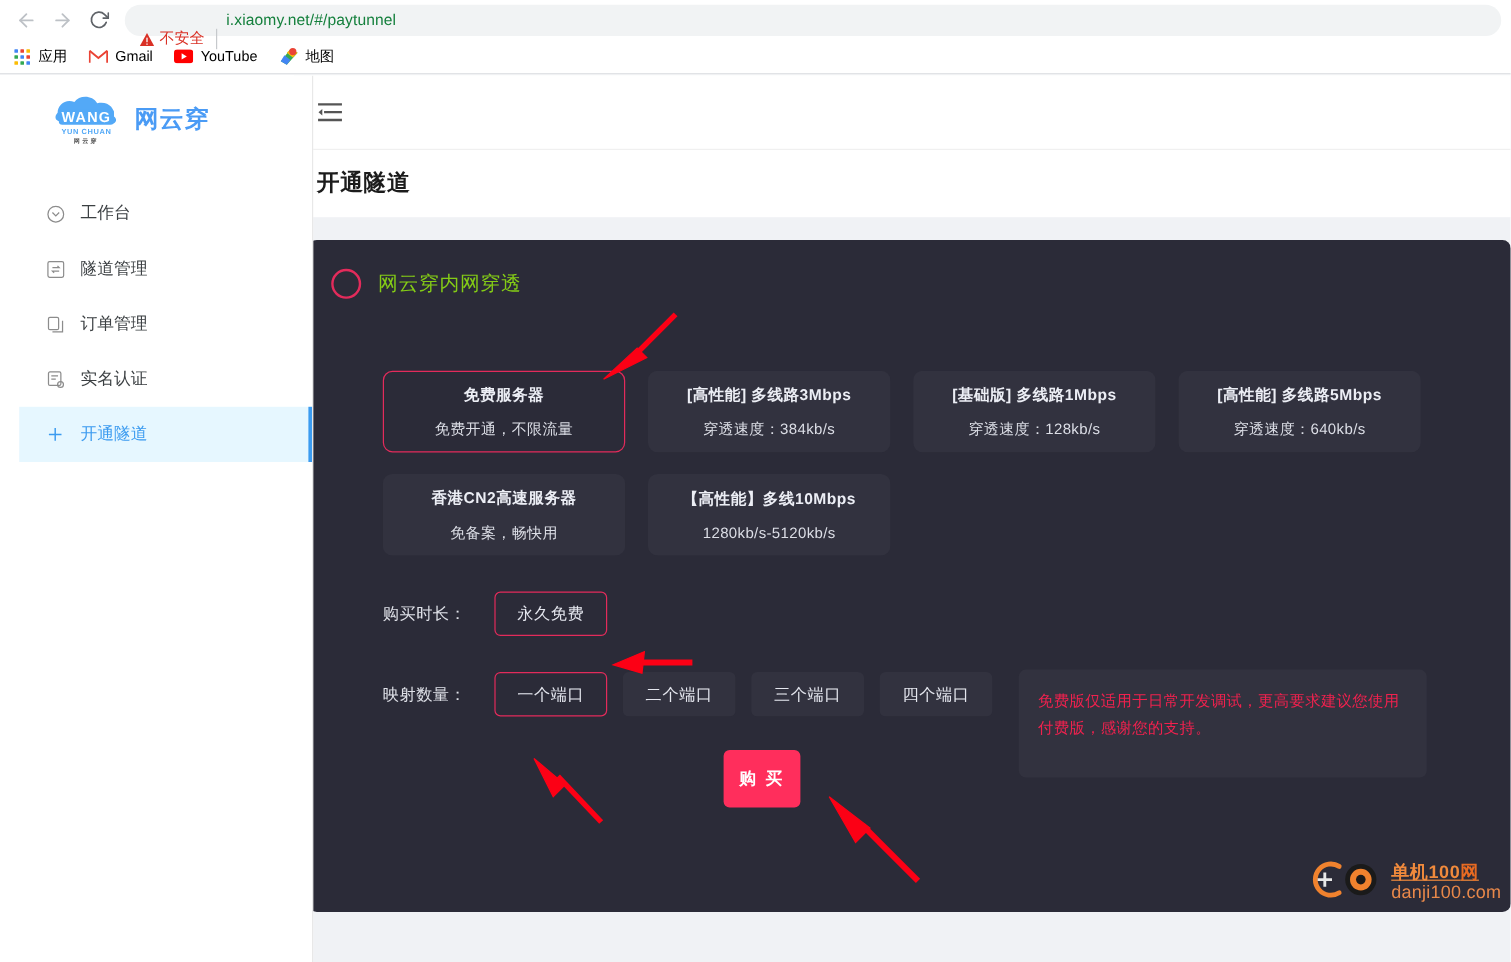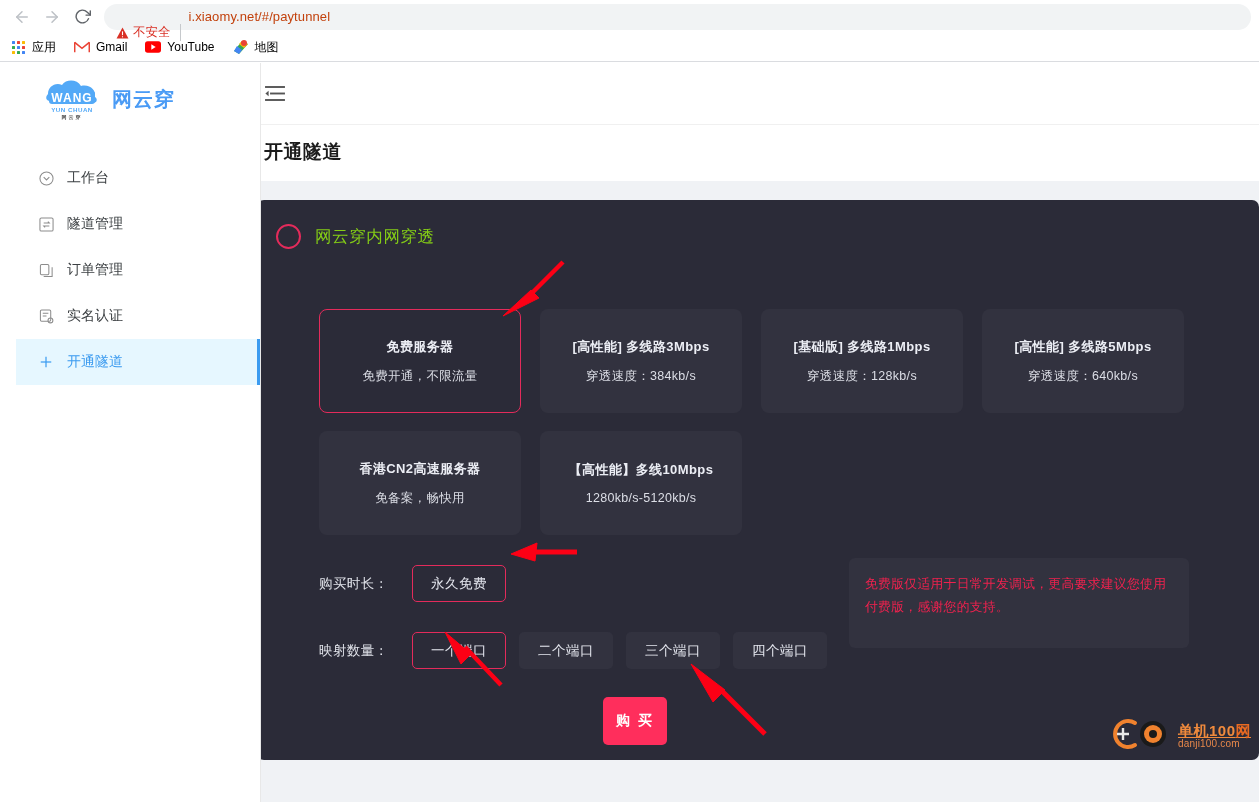--- a/index.html
+++ b/index.html
@@ -26,21 +26,21 @@
   .omnibox {
     flex: 1; height: 26px; margin-left: 6px; background:#f1f3f4; border-radius:13px;
     display:flex; align-items:center; padding: 0 12px; gap:6px; font-size:12.5px; color:#202124;
   }
   .not-secure {
     display:flex; align-items:center; gap:4px; color:#d93025; font-size:12.5px;
     padding-right: 9px; border-right: 1px solid #c6c9cc; margin-right: 2px; margin-top: 32px;
   }
   .warn-tri { display:inline-block; width:13px; height:12px; position:relative; }
   .warn-tri svg { display:block; }
-  .url-text { color:#c2410c; font-size:13px; letter-spacing:0.1px; }
+  .url-text { color:#15803d; font-size:13px; letter-spacing:0.1px; }
 
   .bookmarks {
     height: 29px; background:#ffffff; display:flex; align-items:center;
     padding: 0 10px; gap: 18px; border-bottom: 1px solid #dadce0;
   }
   .bm { display:flex; align-items:center; gap:6px; font-size:12px; color:#000000; white-space:nowrap; }
   .bm-ico { width:16px; height:16px; display:flex; align-items:center; justify-content:center; flex:none; }
 
   .apps-grid { display:grid; grid-template-columns:repeat(3,3px); grid-template-rows:repeat(3,3px); gap:2px; }
   .apps-grid i { display:block; width:3px; height:3px; border-radius:0.5px; }
@@ -96,21 +96,21 @@
   }
 
   .panel-title { display:flex; align-items:center; gap:14px; padding-left:19px; margin-bottom: 8px; }
   .ring {
     width:25px; height:25px; border-radius:50%; border:2.5px solid #e32b5b; flex:none;
   }
   .panel-title span { color:#84cc16; font-size:16.5px; font-weight:400; letter-spacing:0.6px; }
 
   .cards { padding-left:62px; padding-top:52px; display:flex; flex-wrap:wrap; gap:18px 19px; width:940px; }
   .opt-card {
-    width:202px; height:104px; border-radius:8px; background:#32323f;
+    width:202px; height:68px; border-radius:8px; background:#32323f;
     display:flex; flex-direction:column; align-items:center; justify-content:center; gap:12px;
     border:1px solid transparent;
   }
   .opt-card.selected { background:#2b2b38; border:1px solid #e32b5b; }
   .opt-card .t1 { font-size:13px; color:#eceef5; font-weight:600; letter-spacing:0.4px; }
   .opt-card .t2 { font-size:12.5px; color:#dcdee6; letter-spacing:0.3px; }
 
   .form-row { display:flex; align-items:center; padding-left:62px; margin-top:30px; gap:13px; }
   .form-label { font-size:13.5px; color:#dfe1e8; letter-spacing:0.4px; width:80px; flex:none; }
   .chip {
@@ -134,21 +134,21 @@
   }
 
   
   .anno { position:absolute; pointer-events:none; }
   .wm {
     position:absolute; right:8px; bottom:4px; display:flex; align-items:center; gap:7px;
   }
   .wm-txt { display:flex; flex-direction:column; line-height:1.05; }
   .wm-l1 { font-size:15px; font-weight:700; color:#f08a3c; letter-spacing:0.5px;text-decoration:underline; }
   .wm-l1 em { font-style:normal; color:#e86a22; }
-  .wm-l2 { font-size:10px; color:#e8884a; letter-spacing:0.2px; }
+  .wm-l2 { font-size:15px; color:#e8884a; letter-spacing:0.2px; }
 </style>
 </head>
 <body>
 
 <div class="browser">
 
   <div class="toolbar">
     <div class="nav-btn disabled">
       <svg width="18" height="18" viewBox="0 0 24 24" fill="none" stroke="currentColor" stroke-width="2" stroke-linecap="round" stroke-linejoin="round">
           <line x1="19" y1="12" x2="5" y2="12"></line>

